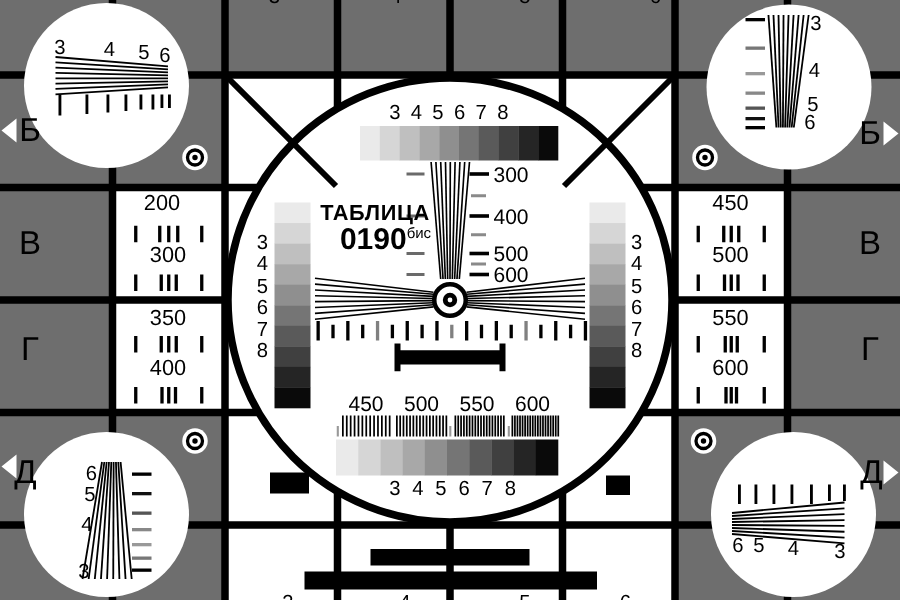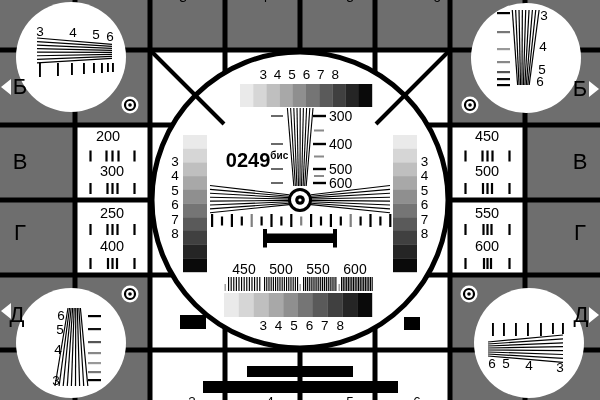--- a/index.html
+++ b/index.html
@@ -6,21 +6,21 @@
   #card{position:relative;width:600px;height:400px;overflow:hidden;font-family:"Liberation Sans",sans-serif}
   #base{position:absolute;left:0;top:0}
   .lbl{position:absolute;font-size:13.5px;line-height:1;color:#000;white-space:nowrap}
   .ctr{transform:translate(-50%,-50%)}
   .vml{transform:translate(0,-50%)}
   .md{font-size:14px}
   .num{font-size:14.5px}
   .rl{font-size:22px}
   .title{font-size:14.5px;font-weight:bold;letter-spacing:.4px}
   .code{font-size:20px;font-weight:bold}
-  .code sup{font-size:10px;font-weight:bold}
+  .code sup{font-size:10px;font-weight:normal}
 </style>
 </head>
 <body>
 
 <div id="card" style="background: rgb(110, 110, 110);">
   <svg id="base" width="600" height="400">
       <rect x="150" y="50" width="300" height="350" fill="#ffffff"></rect>
       <rect x="75" y="125" width="75" height="150" fill="#ffffff"></rect>
       <rect x="450" y="125" width="75" height="150" fill="#ffffff"></rect>
       <line x1="75" y1="0" x2="75" y2="400" stroke="#000000" stroke-width="5"></line>
@@ -330,35 +330,36 @@
       <rect x="482.9" y="258" width="2.2" height="11" fill="#000000"></rect>
       <rect x="486.4" y="258" width="2.2" height="11" fill="#000000"></rect>
       <rect x="489.9" y="258" width="2.2" height="11" fill="#000000"></rect>
       <rect x="508.4" y="258" width="2.2" height="11" fill="#000000"></rect>
       <polygon points="11,79 11,95 1,87" fill="#ffffff"></polygon>
       <polygon points="11,303 11,319 1,311" fill="#ffffff"></polygon>
       <polygon points="589,81 589,97 599,89" fill="#ffffff"></polygon>
       <polygon points="589,307 589,323 599,315" fill="#ffffff"></polygon>
     </svg>
 
-  <div class="lbl code ctr" style="left:257px;top:160px"><span>0249</span><sup>бис</sup></div>
+  <div class="lbl title ctr" style="left:250px;top:143px">ТАБЛИЦА</div>
+  <div class="lbl code ctr" style="left:257px;top:160px"><span>0190</span><sup>бис</sup></div>
 
   <div class="lbl rl ctr" style="left:20px;top:87px">Б</div>
   <div class="lbl rl ctr" style="left:20px;top:162px">В</div>
   <div class="lbl rl ctr" style="left:20px;top:233px">Г</div>
   <div class="lbl rl ctr" style="left:17px;top:315px">Д</div>
 
   <div class="lbl rl ctr" style="left:580px;top:89px">Б</div>
   <div class="lbl rl ctr" style="left:580px;top:162px">В</div>
   <div class="lbl rl ctr" style="left:580px;top:233px">Г</div>
   <div class="lbl rl ctr" style="left:581px;top:315px">Д</div>
 
   <div class="lbl num ctr" style="left:108px;top:136px">200</div>
   <div class="lbl num ctr" style="left:112px;top:171px">300</div>
-  <div class="lbl num ctr" style="left:112px;top:213px">250</div>
+  <div class="lbl num ctr" style="left:112px;top:213px">350</div>
   <div class="lbl num ctr" style="left:112px;top:246px">400</div>
 
   <div class="lbl num ctr" style="left:487px;top:136px">450</div>
   <div class="lbl num ctr" style="left:487px;top:171px">500</div>
   <div class="lbl num ctr" style="left:487px;top:213px">550</div>
   <div class="lbl num ctr" style="left:487px;top:246px">600</div>
 
   <div class="lbl md vml" style="left:329px;top:116px">300</div>
   <div class="lbl md vml" style="left:329px;top:144px">400</div>
   <div class="lbl md vml" style="left:329px;top:169px">500</div>

